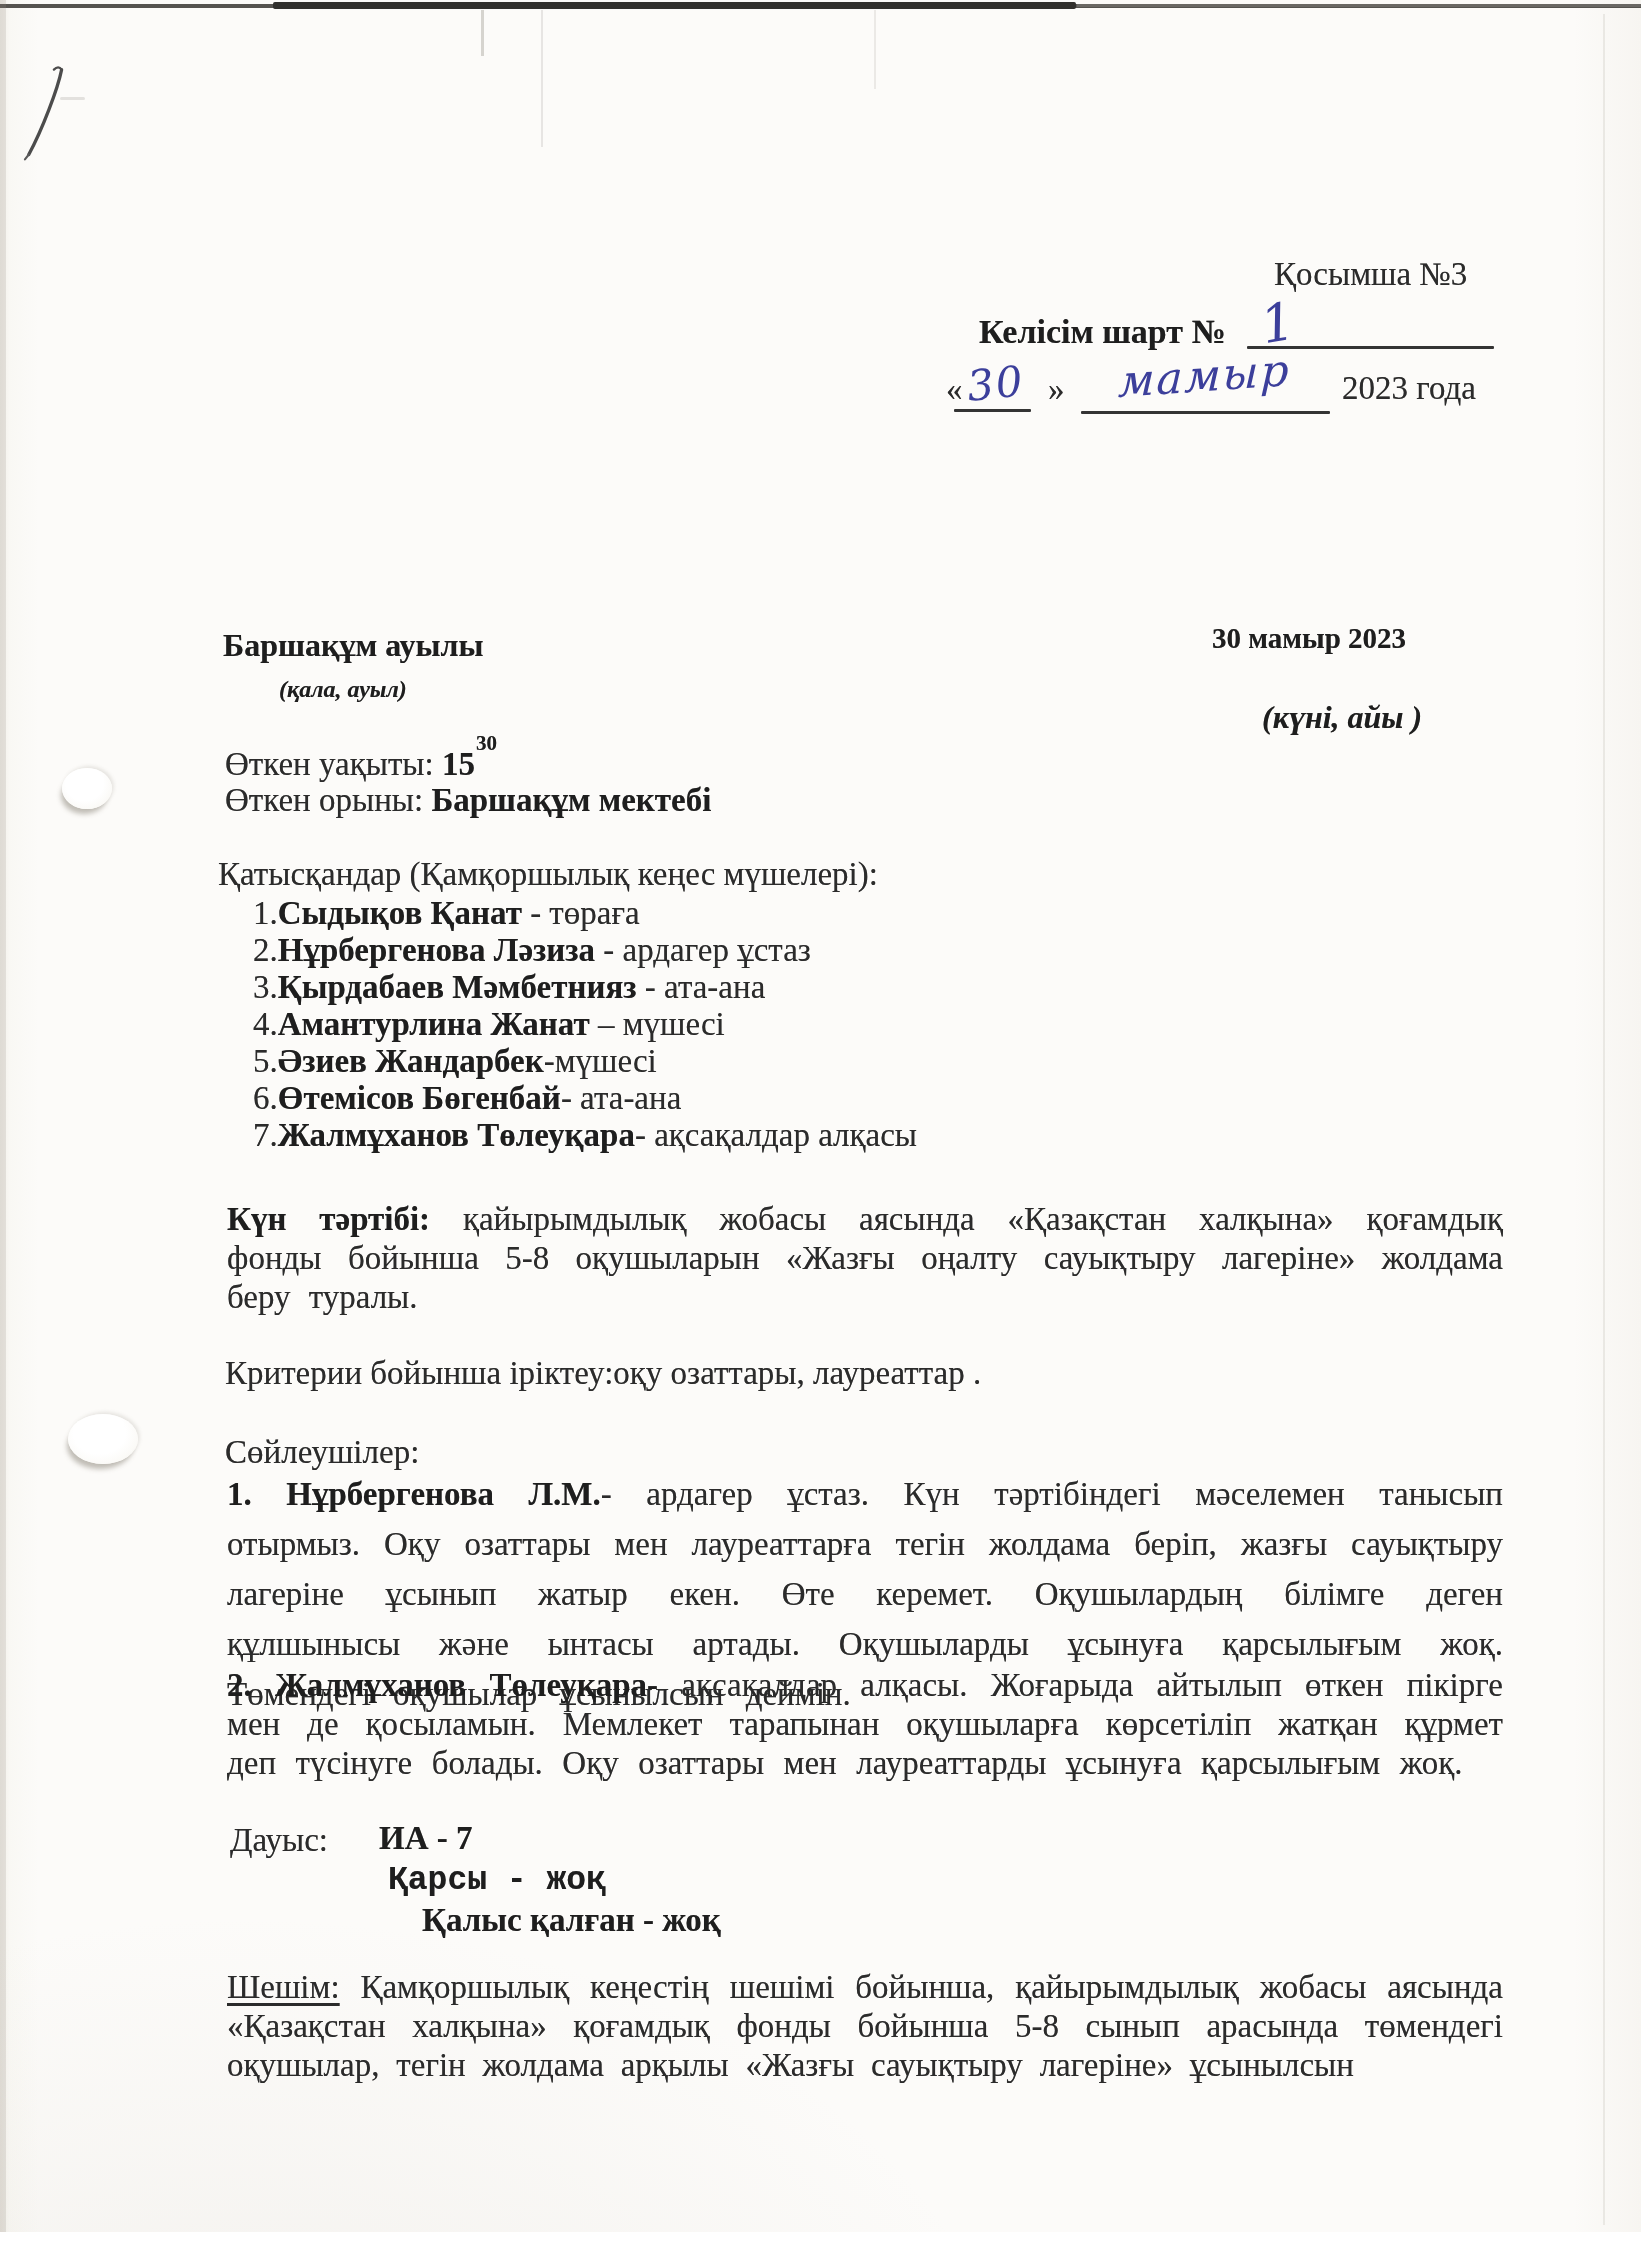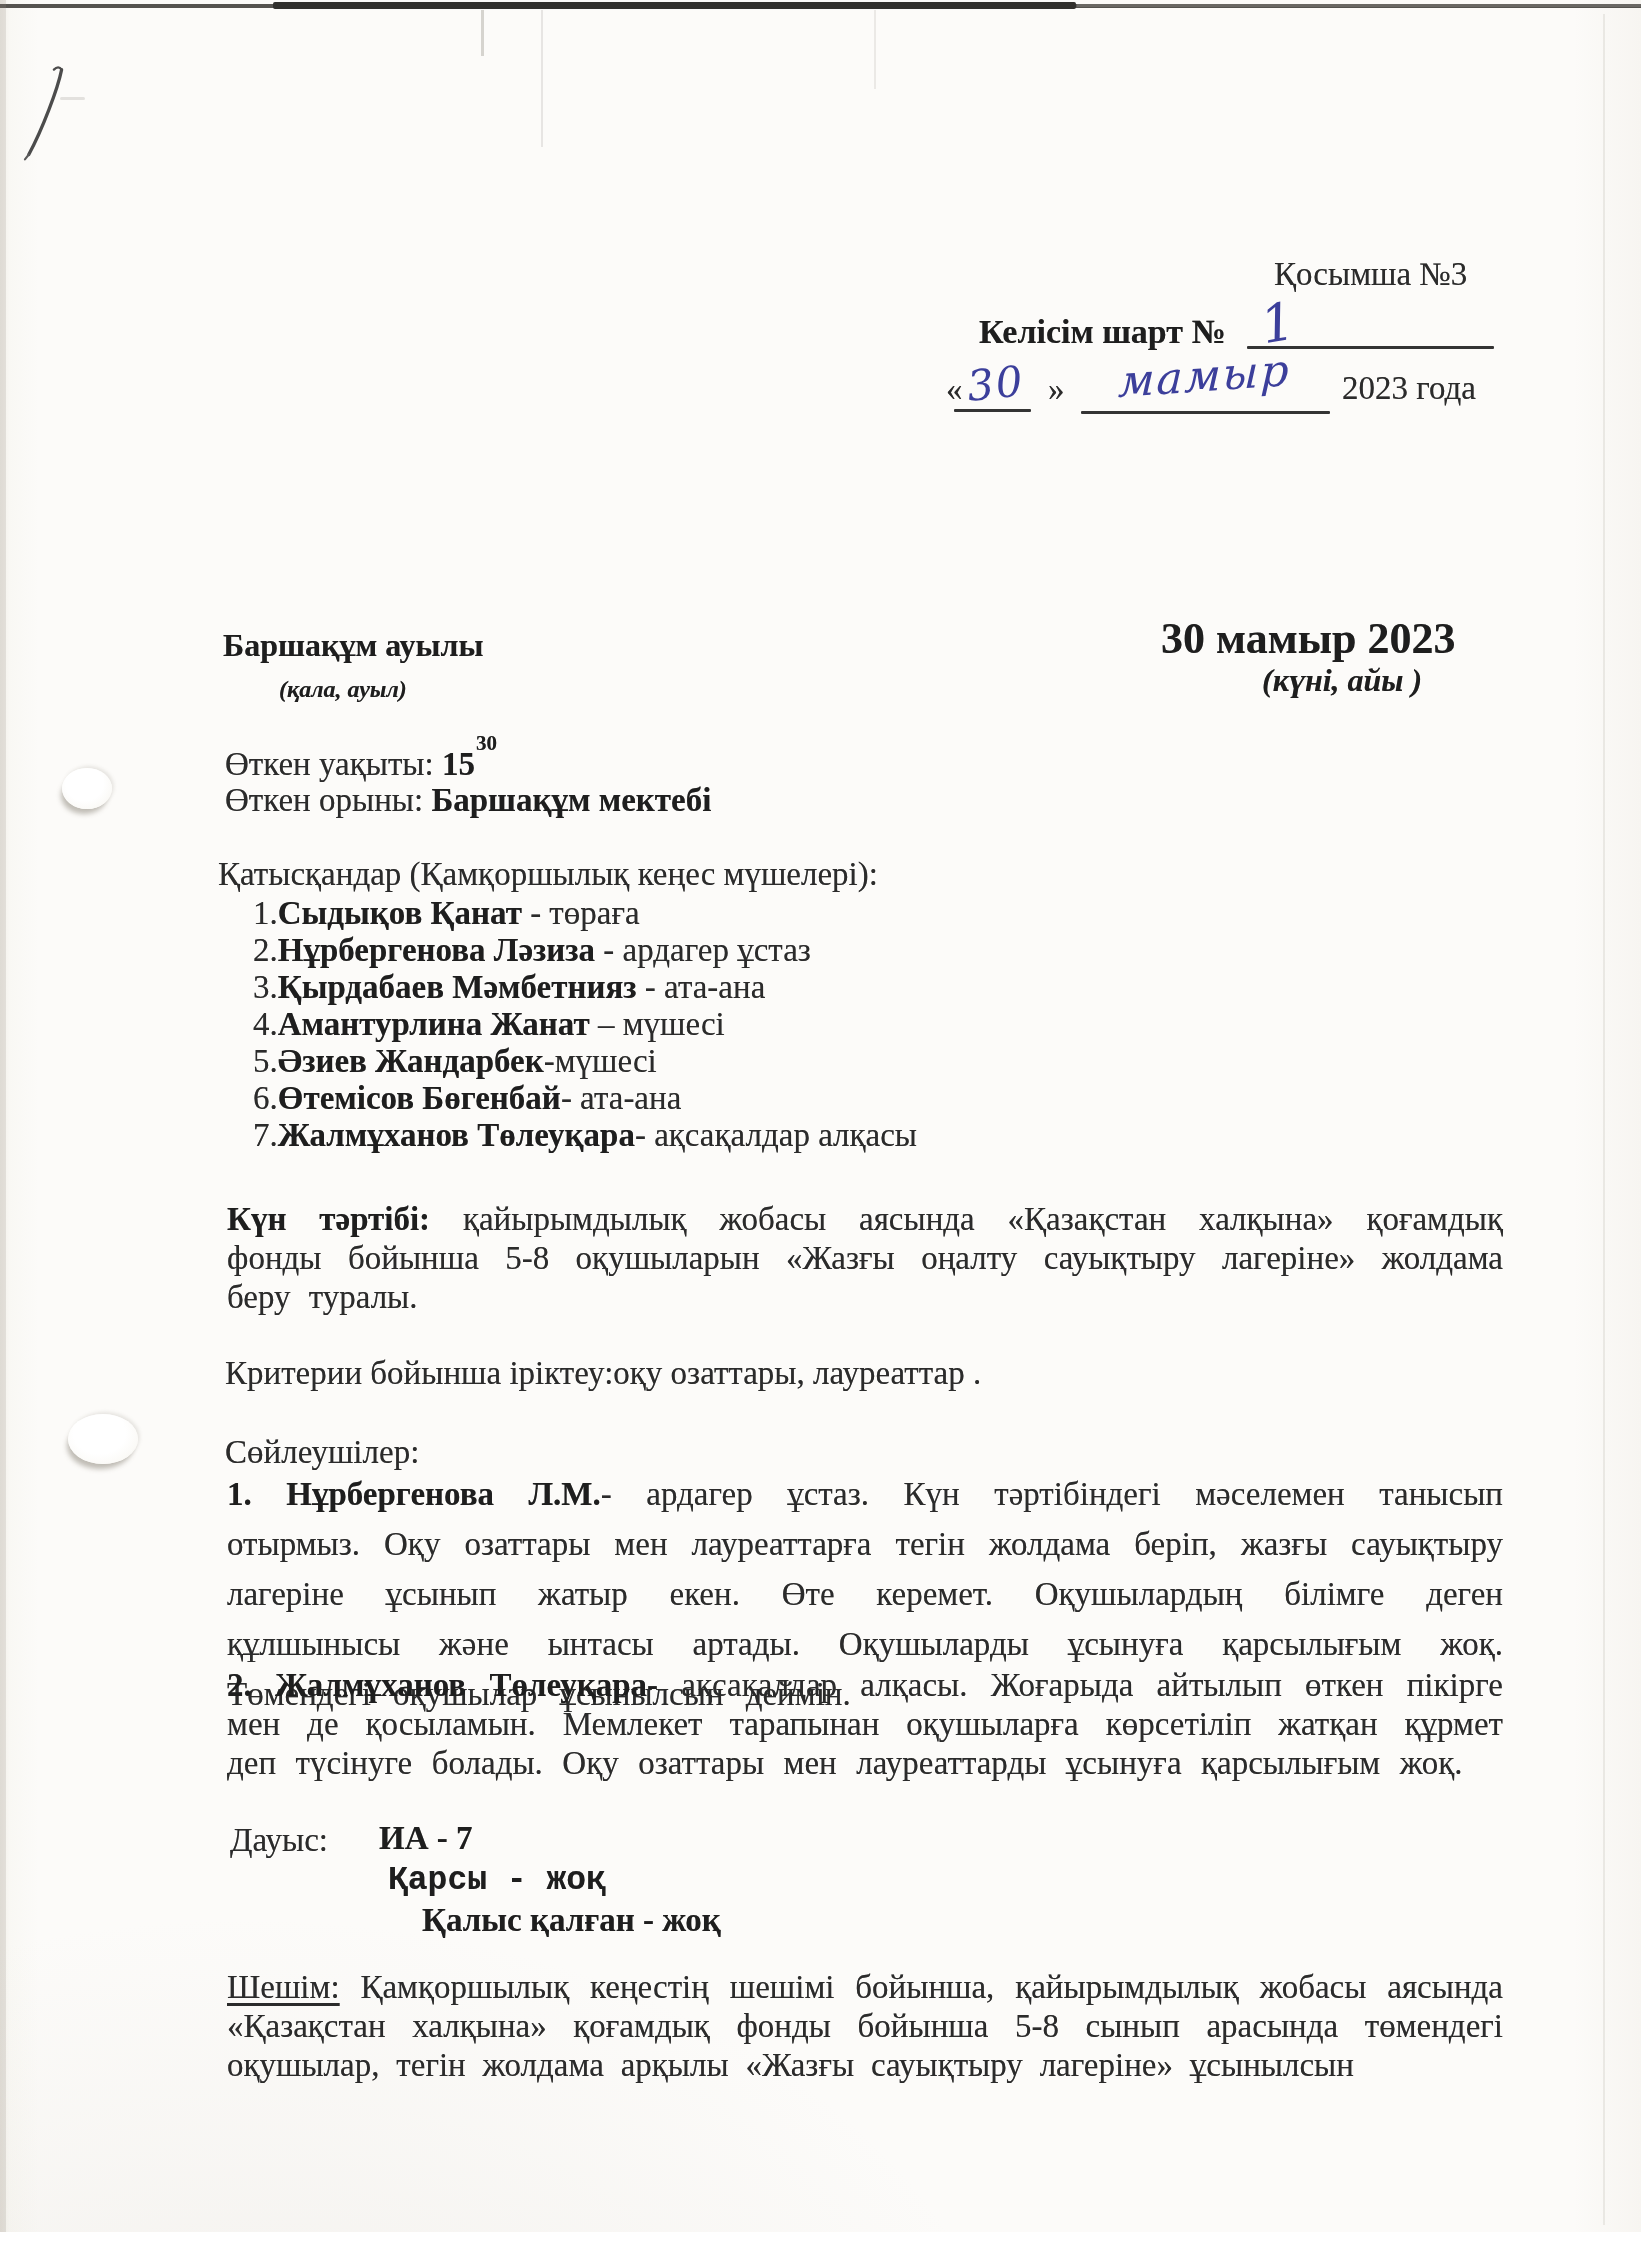--- a/index.html
+++ b/index.html
@@ -34,22 +34,22 @@
   .q-close{left:1048px;top:370px;}
   .hand-month{left:1118px;top:350px;font-size:44px;transform:rotate(-4deg) skewX(-6deg);letter-spacing:1.9px;}
   .year-text{left:1342px;top:369px;}
 
   
   .title-block{left:273px;top:467px;width:1159px;text-align:center;line-height:42px;}
 
   
   .place-name{left:223px;top:626px;font-size:32px;}
   .place-hint{left:279px;top:670px;font-size:24px;}
-  .date-value{left:1161px;top:619px;font-size:44px;}
-  .date-hint{left:1262px;top:661px;font-size:32px;}
+  .date-value{left:1212px;top:619px;font-size:29px;}
+  .date-hint{left:1262px;top:698px;font-size:32px;}
 
   
   .time-line{left:225px;top:737px;}
   .venue-line{left:225px;top:781px;}
 
   
   .participants-heading{left:218px;top:855px;}
   .participants-list{left:253px;top:895px;line-height:37px;}
 
   

